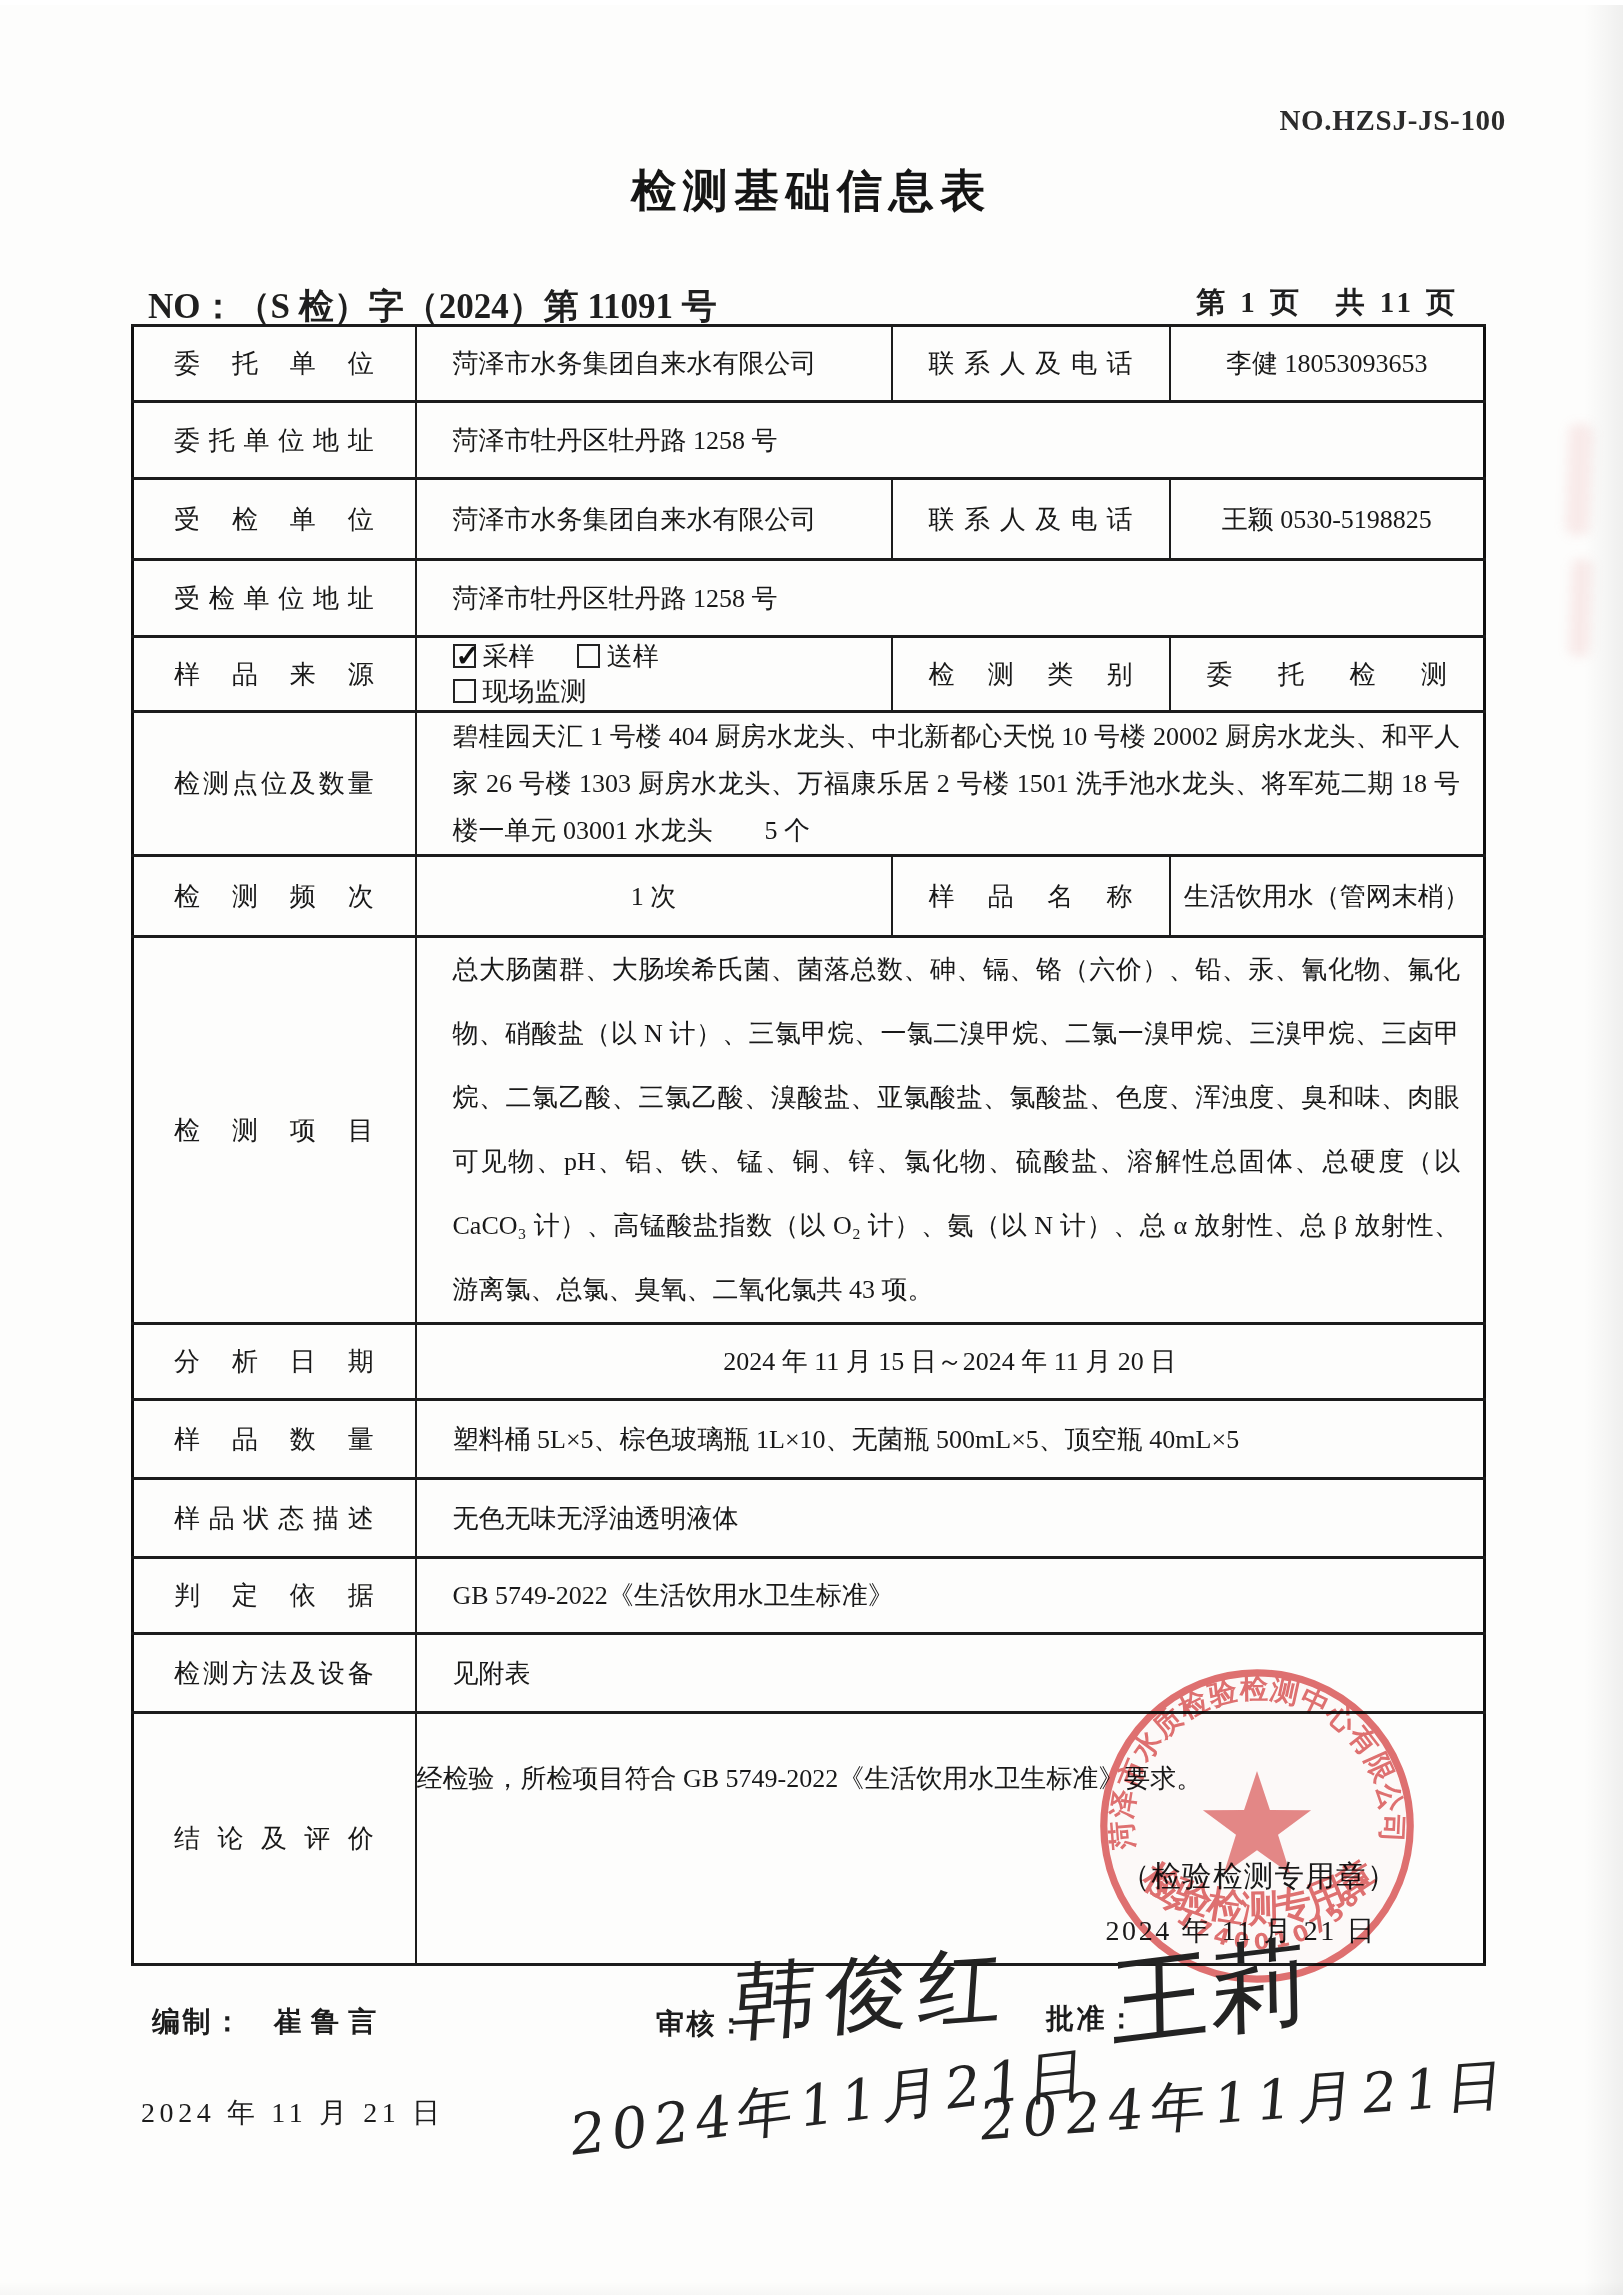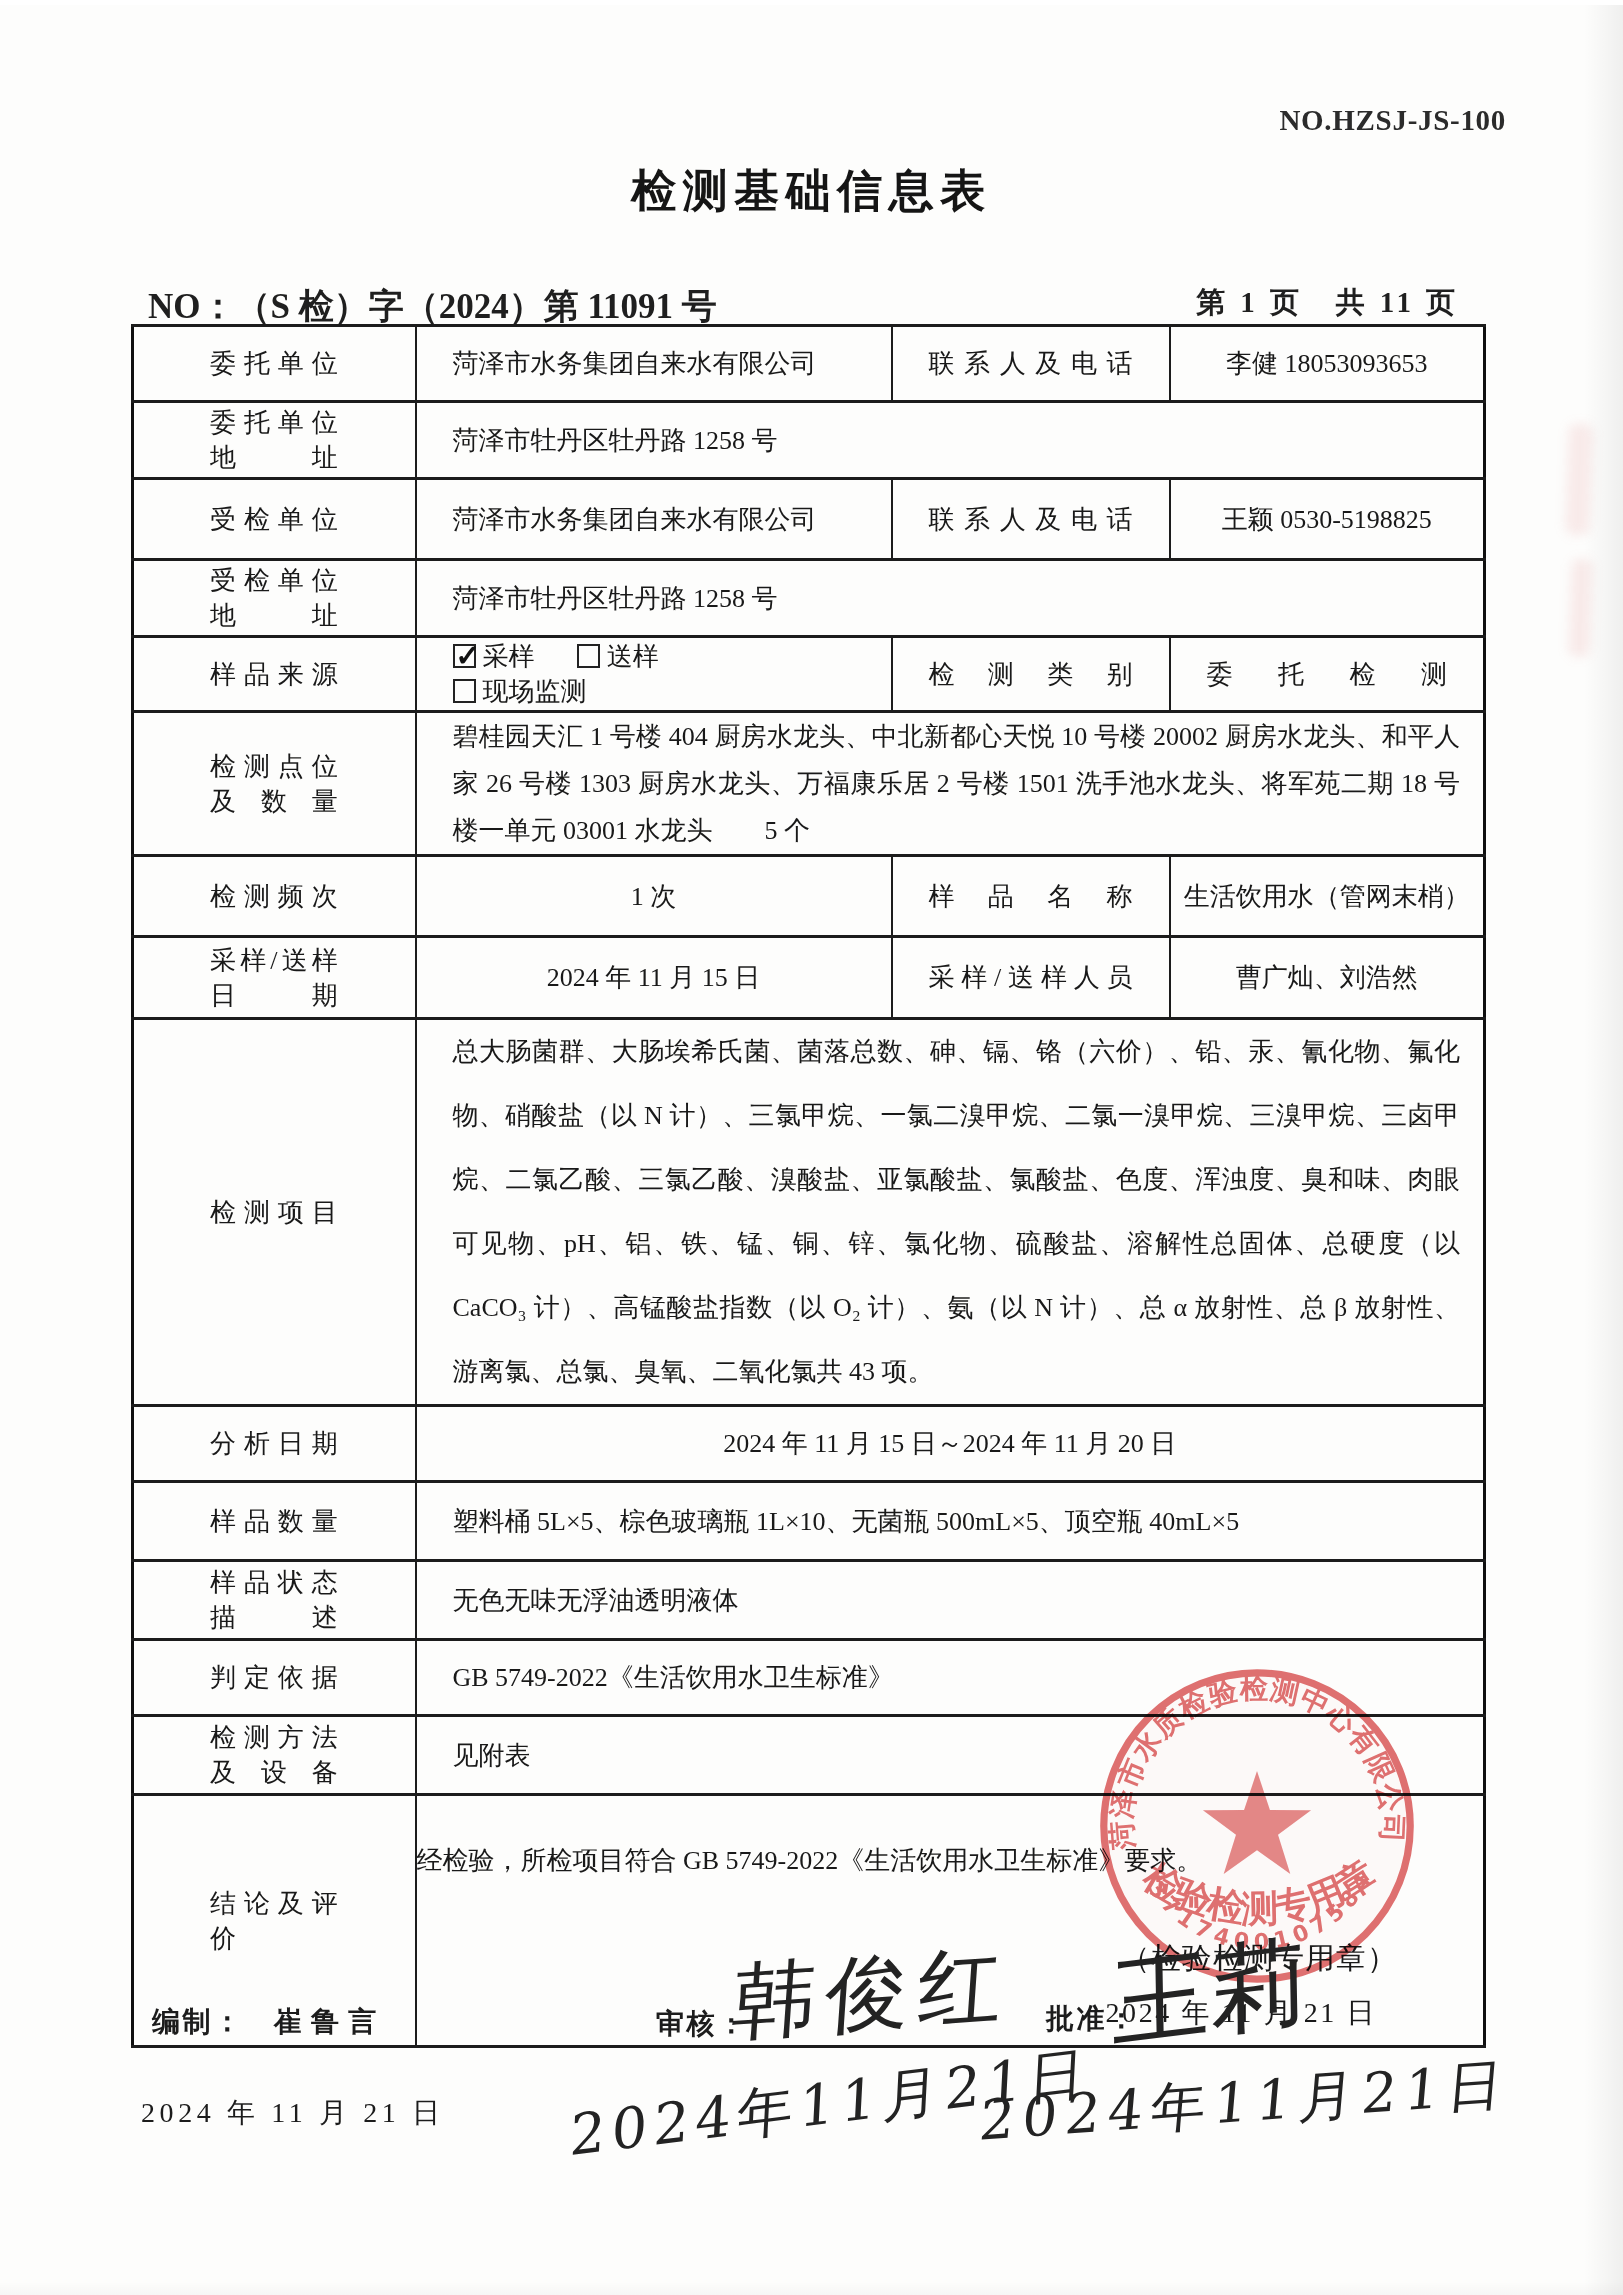--- a/index.html
+++ b/index.html
@@ -26,21 +26,21 @@
   .page-info{ position:absolute; top:278px; right:164px; font-size:29px; font-weight:bold;
     letter-spacing:3.9px; color:#1f1f1f; }
 
   table.main{
     position:absolute; left:131px; top:319px; width:1352px;
     border-collapse:collapse; table-layout:fixed;
     border:3.9px solid #101010; font-size:26px; color:#191919;
   }
   table.main td{ border:2px solid #1c1c1c; border-top-width:3.3px; border-bottom-width:3.3px;
     vertical-align:middle; overflow:hidden; }
-  td.lbl{ text-align:justify; text-align-last:justify; padding:0 76px; letter-spacing:0.7px; }
+  td.lbl{ text-align:justify; text-align-last:justify; padding:0 40px; letter-spacing:0.7px; }
   td.lbl3{ text-align:justify; text-align-last:justify; padding:0 36px; }
   td.val-c{ text-align:center; }
   td.val-l{ padding-left:36px; padding-right:19px; text-align:left; }
   td.val-j{ padding-left:36px; padding-right:23px; text-align:justify; line-height:48px; }
   .tight{ letter-spacing:0; padding:0 3.9px; }
 
   .opt{ margin-right:42px; white-space:nowrap; }
   .cb{ display:inline-block; width:23.6px; height:23.6px; border:2px solid #222;
     vertical-align:-2.6px; margin-right:6.5px; position:relative; }
   .cb.checked::after{ content:"✓"; position:absolute; left:0.7px; top:-7.9px;
@@ -124,26 +124,20 @@
       <td class="val-j" colspan="3" style="line-height:47px">碧桂园天汇 1 号楼 404 厨房水龙头、中北新都心天悦 10 号楼 20002 厨房水龙头、和平人家 26 号楼 1303 厨房水龙头、万福康乐居 2 号楼 1501 洗手池水龙头、将军苑二期 18 号楼一单元 03001 水龙头　　5 个</td>
     </tr>
 
     <tr style="height:81px">
       <td class="lbl">检测频次</td>
       <td class="val-c">1 次</td>
       <td class="lbl3">样品名称</td>
       <td class="val-c tight">生活饮用水（管网末梢）</td>
     </tr>
 
-    <tr style="height:82px">
-      <td class="lbl">采样/送样日期</td>
-      <td class="val-c">2024 年 11 月 15 日</td>
-      <td class="lbl3">采样/送样人员</td>
-      <td class="val-c">曹广灿、刘浩然</td>
-    </tr>
 
     <tr style="height:297px">
       <td class="lbl">检测项目</td>
       <td class="val-j" colspan="3" style="line-height:64px">总大肠菌群、大肠埃希氏菌、菌落总数、砷、镉、铬（六价）、铅、汞、氰化物、氟化物、硝酸盐（以 N 计）、三氯甲烷、一氯二溴甲烷、二氯一溴甲烷、三溴甲烷、三卤甲烷、二氯乙酸、三氯乙酸、溴酸盐、亚氯酸盐、氯酸盐、色度、浑浊度、臭和味、肉眼可见物、pH、铝、铁、锰、铜、锌、氯化物、硫酸盐、溶解性总固体、总硬度（以 CaCO₃ 计）、高锰酸盐指数（以 O₂ 计）、氨（以 N 计）、总 α 放射性、总 β 放射性、游离氯、总氯、臭氧、二氧化氯共 43 项。</td>
     </tr>
 
     <tr style="height:76px">
       <td class="lbl">分析日期</td>
       <td class="val-c" colspan="3">2024 年 11 月 15 日～2024 年 11 月 20 日</td>
     </tr>

